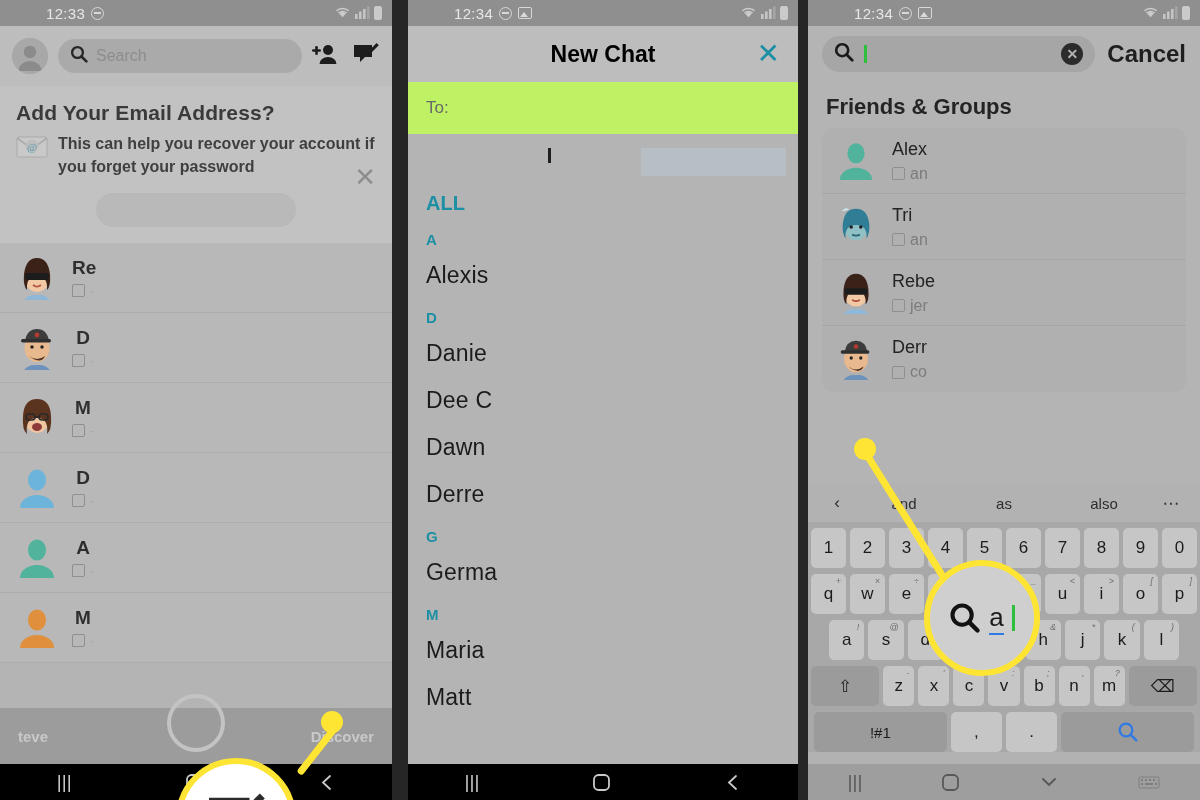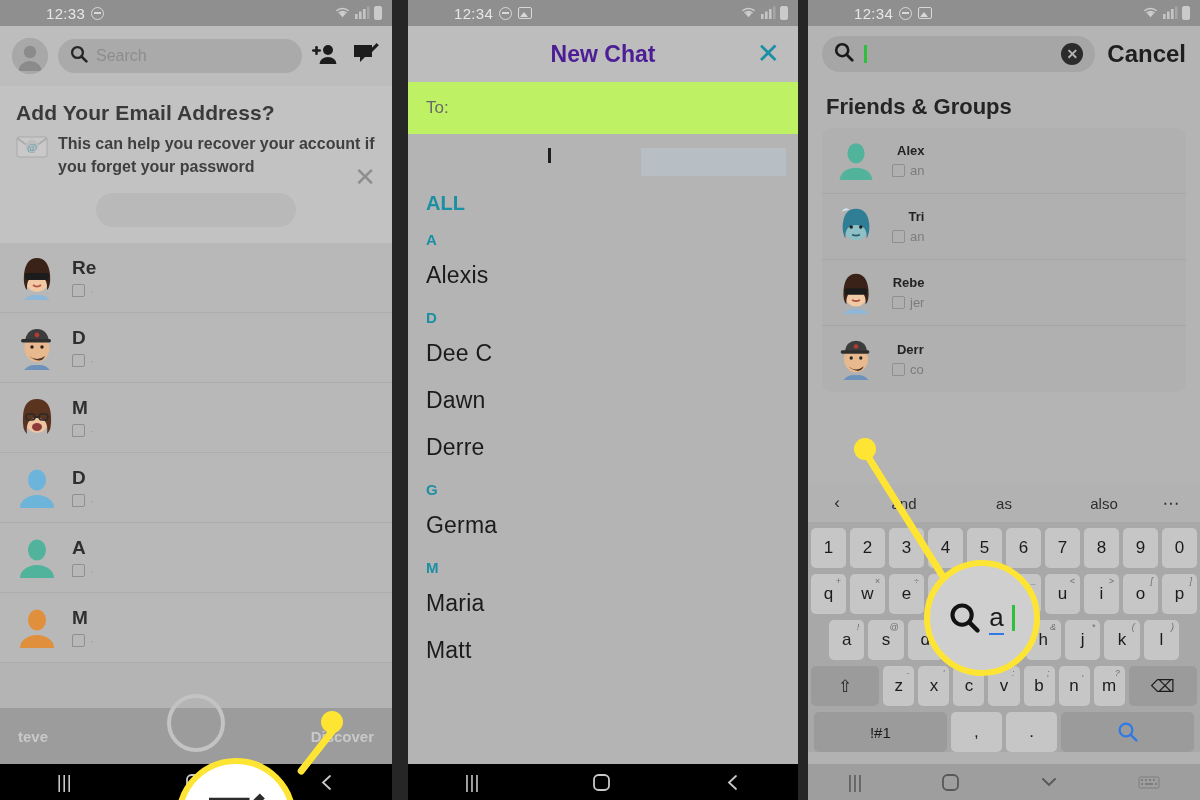--- a/index.html
+++ b/index.html
@@ -69,21 +69,21 @@
     background: #c2c2c2; padding: 14px 16px 16px 16px; position: relative;
   }
   .banner h2 { font-size: 21px; color: #3a3a3a; line-height: 1.25; font-weight: 700; letter-spacing: .1px; }
   .banner-row { display: flex; gap: 10px; margin-top: 6px; align-items: flex-start; }
   .env { width: 32px; height: 24px; flex: none; margin-top: 3px; }
   .banner p { font-size: 16px; color: #3f3f3f; line-height: 1.45; font-weight: 700; }
   .banner .x-close { position: absolute; right: 16px; top: 78px; color: #8e8e8e; font-size: 26px; font-weight: 300; line-height: 1; }
   .banner-btn { margin: 14px auto 0 auto; width: 200px; height: 34px; border-radius: 18px; background: #b9b9b9; }
 
   .chatlist { background: #b8b8b8; }
-  .chat-row { display: flex; align-items: center; gap: 12px; height: 70px; padding: 0 14px; border-bottom: 1px solid #adadad; }
+  .chat-row { display: flex; align-items: center; gap: 12px; height: 70px; padding: 0 14px; border-bottom: 1px solid #adadad; text-align: center; }
   .bitmoji { width: 46px; height: 46px; flex: none; }
   .chat-meta { display: flex; flex-direction: column; gap: 5px; }
   .chat-name { font-size: 19px; color: #2f2f2f; font-weight: 600; }
   .chat-sub { display: flex; align-items: center; gap: 5px; }
   .sub-chip { width: 13px; height: 13px; border: 1.6px solid #8f8f8f; border-radius: 2px 2px 2px 0; }
   .sub-text { font-size: 12px; color: #9a9a9a; }
 
   
   .tabbar {
     position: absolute; bottom: 36px; left: 0; width: 100%; height: 56px;
@@ -99,21 +99,21 @@
   
   .navbar {
     position: absolute; bottom: 0; left: 0; width: 100%; height: 36px;
     background: #000; display: flex; align-items: center; justify-content: space-around;
   }
   .navbar.light { background: #9e9e9e; }
   .nav-ic { color: #c9c9c9; font-size: 19px; display: flex; align-items: center; }
 
   
   .p2-header { height: 56px; background: #bdbdbd; display: flex; align-items: center; justify-content: center; position: relative; }
-  .p2-title { font-size: 23px; color: #4c1d95; font-weight: 700; }
+  .p2-title { font-size: 23px; color: #000000; font-weight: 700; }
   .p2-x { position: absolute; right: 18px; top: 50%; transform: translateY(-50%); color: #1b8fa3; font-size: 28px; font-weight: 400; line-height: 1; }
   .to-row { height: 52px; display: flex; align-items: center; padding: 0 18px; background: #bef264; }
   .to-label { color: #696969; font-size: 17px; }
   .to-input-area { position: relative; height: 50px; background: #b4b4b4; }
   .caret { position: absolute; left: 140px; top: 14px; width: 3px; height: 15px; background: #1f1f1f; }
   .ghost-field { position: absolute; right: 12px; top: 14px; width: 145px; height: 28px; background: #b8bfc4; }
 
   .dirlist { padding: 0 18px; }
   .dir-letter { color: #1b8fa3; font-size: 15px; font-weight: 700; padding: 10px 0 4px 0; }
   .dir-all { color: #1b8fa3; font-size: 20px; font-weight: 700; padding: 8px 0 6px 0; }
@@ -126,22 +126,22 @@
     display: flex; align-items: center; padding: 0 12px; gap: 10px; position: relative;
   }
   .p3-caret { width: 3px; height: 18px; background: #2fbf3f; }
   .clear-btn { margin-left: auto; width: 22px; height: 22px; border-radius: 50%; background: #2b2b2b; color: #b4b4b4; font-size: 14px; display: flex; align-items: center; justify-content: center; font-weight: 700; }
   .cancel-btn { color: #1f1f1f; font-size: 24px; font-weight: 700; flex: none; }
 
   .sect-title { font-size: 22px; font-weight: 700; color: #242424; padding: 12px 18px 8px 18px; }
   .result-card { margin: 0 14px; background: #b0b0b0; border-radius: 10px; overflow: hidden; }
   .result-row { display: flex; align-items: center; gap: 12px; height: 66px; padding: 0 12px; border-bottom: 1px solid #a6a6a6; }
   .result-row:last-child { border-bottom: none; }
-  .res-name { font-size: 13px; color: #232323; font-weight: 700; text-align: right; }
-  .res-sub { font-size: 13px; color: #7c7c7c; }
+  .res-name { font-size: 18px; color: #232323; font-weight: 400; }
+  .res-sub { font-size: 16px; color: #7c7c7c; }
 
   
   .kbd { position: absolute; left: 0; bottom: 36px; width: 100%; background: #b2b2b2; padding-bottom: 6px; }
   .suggestions { height: 38px; display: flex; align-items: center; background: #b2b2b2; padding: 0 12px; }
   .sg { flex: 1; text-align: center; font-size: 15px; color: #2d2d2d; }
   .sg.arrow, .sg.dots { flex: 0 0 34px; font-size: 17px; color: #2d2d2d; }
   .kbd-body { background: #a8a8a8; padding: 6px 3px 0 3px; }
   .krow { display: flex; justify-content: center; gap: 4px; margin-bottom: 6px; }
   .key {
     background: #c6c6c6; border-radius: 5px; height: 40px; min-width: 30px; flex: 1;
@@ -443,20 +443,21 @@
     <div class="to-input-area">
       <span class="caret"></span>
       <span class="ghost-field"></span>
     </div>
 
     <div class="dirlist">
       <div class="dir-all">ALL</div>
       <div class="dir-letter">A</div>
       <div class="dir-name">Alexis</div>
       <div class="dir-letter">D</div>
+      <div class="dir-name">Danie</div>
       <div class="dir-name">Dee C</div>
       <div class="dir-name">Dawn</div>
       <div class="dir-name">Derre</div>
       <div class="dir-letter">G</div>
       <div class="dir-name">Germa</div>
       <div class="dir-letter">M</div>
       <div class="dir-name">Maria</div>
       <div class="dir-name">Matt</div>
     </div>
 

